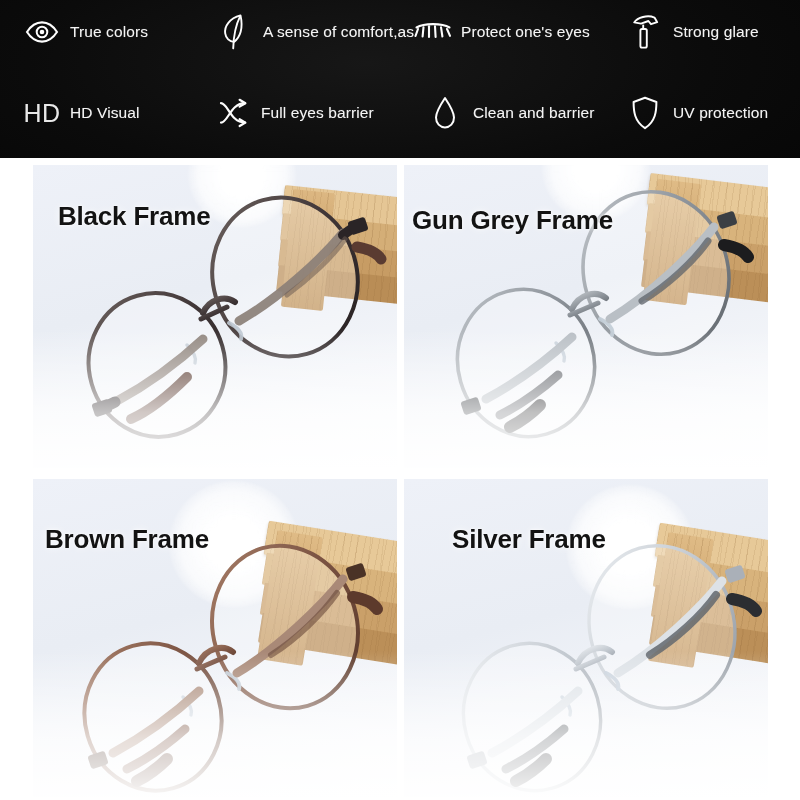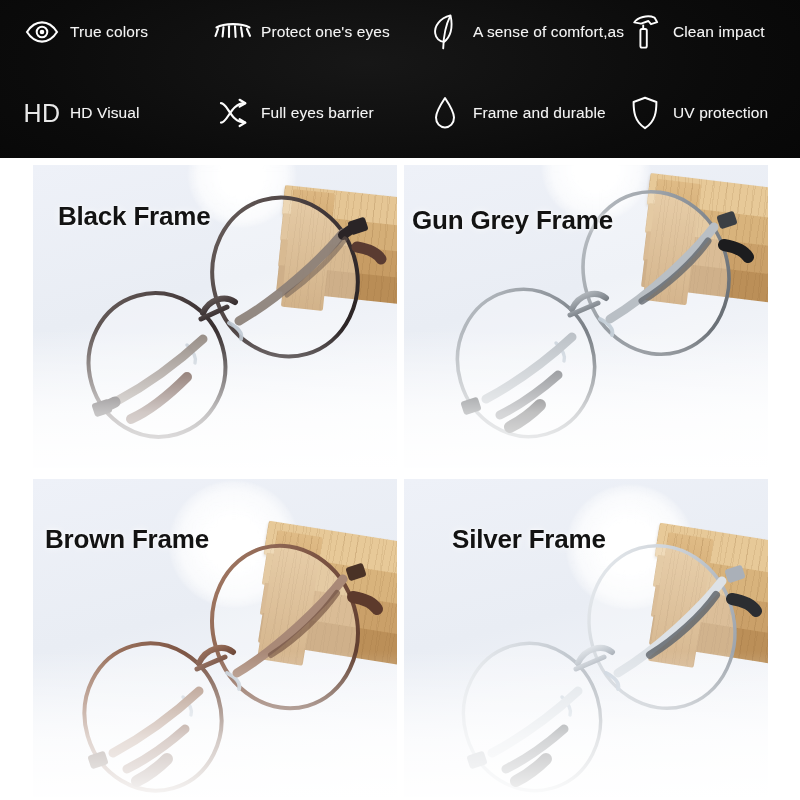--- a/index.html
+++ b/index.html
@@ -142,54 +142,54 @@
       <span class="feature-icon">
         <svg width="34" height="22" viewBox="0 0 34 22">
           <path d="M2 11 C7 3.2 12 1.4 17 1.4 C22 1.4 27 3.2 32 11 C27 18.8 22 20.6 17 20.6 C12 20.6 7 18.8 2 11 Z" fill="none" stroke="#fdfdfd" stroke-width="2.1"></path>
           <circle cx="17" cy="11" r="5.3" fill="none" stroke="#fdfdfd" stroke-width="2"></circle>
           <circle cx="17" cy="11" r="2.3" fill="#fdfdfd"></circle>
         </svg>
       </span>
       <span class="feature-label">True colors</span>
     </div>
 
+    <div class="feature-item c3">
+      <span class="feature-icon">
+        <svg width="26" height="38" viewBox="0 0 26 38">
+          <path d="M18.5 2.4 C7.5 5.5 2.2 13 3.2 20.4 C3.8 25.2 7.5 28.6 12 28.9 C18.2 24.6 21.4 15.2 18.5 2.4 Z" fill="none" stroke="#fdfdfd" stroke-width="1.9" stroke-linejoin="round"></path>
+          <path d="M18.2 3.2 C14.2 11.2 11.6 21.4 11.2 35.4" fill="none" stroke="#fdfdfd" stroke-width="1.9" stroke-linecap="round"></path>
+        </svg>
+      </span>
+      <span class="feature-label">A sense of comfort,as</span>
+    </div>
+
     <div class="feature-item c2">
       <span class="feature-icon">
         <svg width="38" height="20" viewBox="0 0 38 20">
           <path d="M2.5 5.5 C10 1 28 1 35.5 5.5" fill="none" stroke="#fdfdfd" stroke-width="2.1" stroke-linecap="round"></path>
           <path d="M4 7 L1.5 14" stroke="#fdfdfd" stroke-width="2.1" stroke-linecap="round"></path>
           <path d="M9.5 5.2 L8.6 14.5" stroke="#fdfdfd" stroke-width="2.1" stroke-linecap="round"></path>
           <path d="M15 4.2 L15 15" stroke="#fdfdfd" stroke-width="2.1" stroke-linecap="round"></path>
           <path d="M21 4.2 L21.6 15" stroke="#fdfdfd" stroke-width="2.1" stroke-linecap="round"></path>
           <path d="M27 5.2 L28.4 14.5" stroke="#fdfdfd" stroke-width="2.1" stroke-linecap="round"></path>
           <path d="M33 7 L36 13.8" stroke="#fdfdfd" stroke-width="2.1" stroke-linecap="round"></path>
         </svg>
       </span>
       <span class="feature-label">Protect one's eyes</span>
     </div>
 
-    <div class="feature-item c3">
-      <span class="feature-icon">
-        <svg width="26" height="38" viewBox="0 0 26 38">
-          <path d="M18.5 2.4 C7.5 5.5 2.2 13 3.2 20.4 C3.8 25.2 7.5 28.6 12 28.9 C18.2 24.6 21.4 15.2 18.5 2.4 Z" fill="none" stroke="#fdfdfd" stroke-width="1.9" stroke-linejoin="round"></path>
-          <path d="M18.2 3.2 C14.2 11.2 11.6 21.4 11.2 35.4" fill="none" stroke="#fdfdfd" stroke-width="1.9" stroke-linecap="round"></path>
-        </svg>
-      </span>
-      <span class="feature-label">A sense of comfort,as</span>
-    </div>
-
     <div class="feature-item c4">
       <span class="feature-icon">
         <svg width="30" height="38" viewBox="0 0 30 38">
           <path d="M4.2 9.4 C7.5 4.4 17.5 1.6 24.5 4.6 L27.2 9.2 L21 11.2 L18.4 8.0 L11.0 10.6 Z" fill="none" stroke="#fdfdfd" stroke-width="1.9" stroke-linejoin="round"></path>
           <path d="M13.2 11.6 L13.2 15.2" stroke="#fdfdfd" stroke-width="1.9"></path>
           <rect x="10.4" y="16.0" width="6.4" height="18.6" rx="1.6" fill="none" stroke="#fdfdfd" stroke-width="1.9"></rect>
         </svg>
       </span>
-      <span class="feature-label">Clean impact</span>
+      <span class="feature-label">Strong glare</span>
     </div>
 
   </div>
 
   <div class="feature-row row-2">
 
     <div class="feature-item c1">
       <span class="feature-icon hd-text">HD</span>
       <span class="feature-label">HD Visual</span>
     </div>
@@ -205,21 +205,21 @@
       </span>
       <span class="feature-label">Full eyes barrier</span>
     </div>
 
     <div class="feature-item c3">
       <span class="feature-icon">
         <svg width="24" height="34" viewBox="0 0 24 34">
           <path d="M12 2 C12 2 3 15.5 3 21.6 C3 27.4 7 31.4 12 31.4 C17 31.4 21 27.4 21 21.6 C21 15.5 12 2 12 2 Z" fill="none" stroke="#fdfdfd" stroke-width="2.0" stroke-linejoin="round"></path>
         </svg>
       </span>
-      <span class="feature-label">Frame and durable</span>
+      <span class="feature-label">Clean and barrier</span>
     </div>
 
     <div class="feature-item c4">
       <span class="feature-icon">
         <svg width="28" height="34" viewBox="0 0 28 34">
           <path d="M14 1.8 L25.4 6.0 C25.4 15.2 24.6 25.4 14 32.2 C3.4 25.4 2.6 15.2 2.6 6.0 Z" fill="none" stroke="#fdfdfd" stroke-width="2.0" stroke-linejoin="round"></path>
         </svg>
       </span>
       <span class="feature-label">UV protection</span>
     </div>

